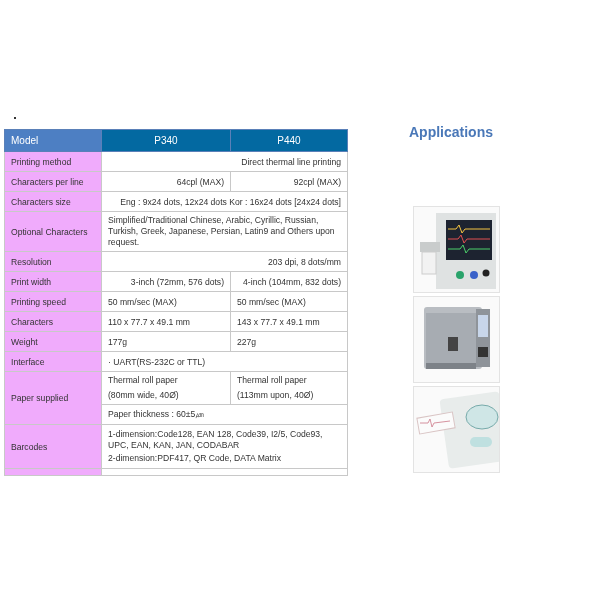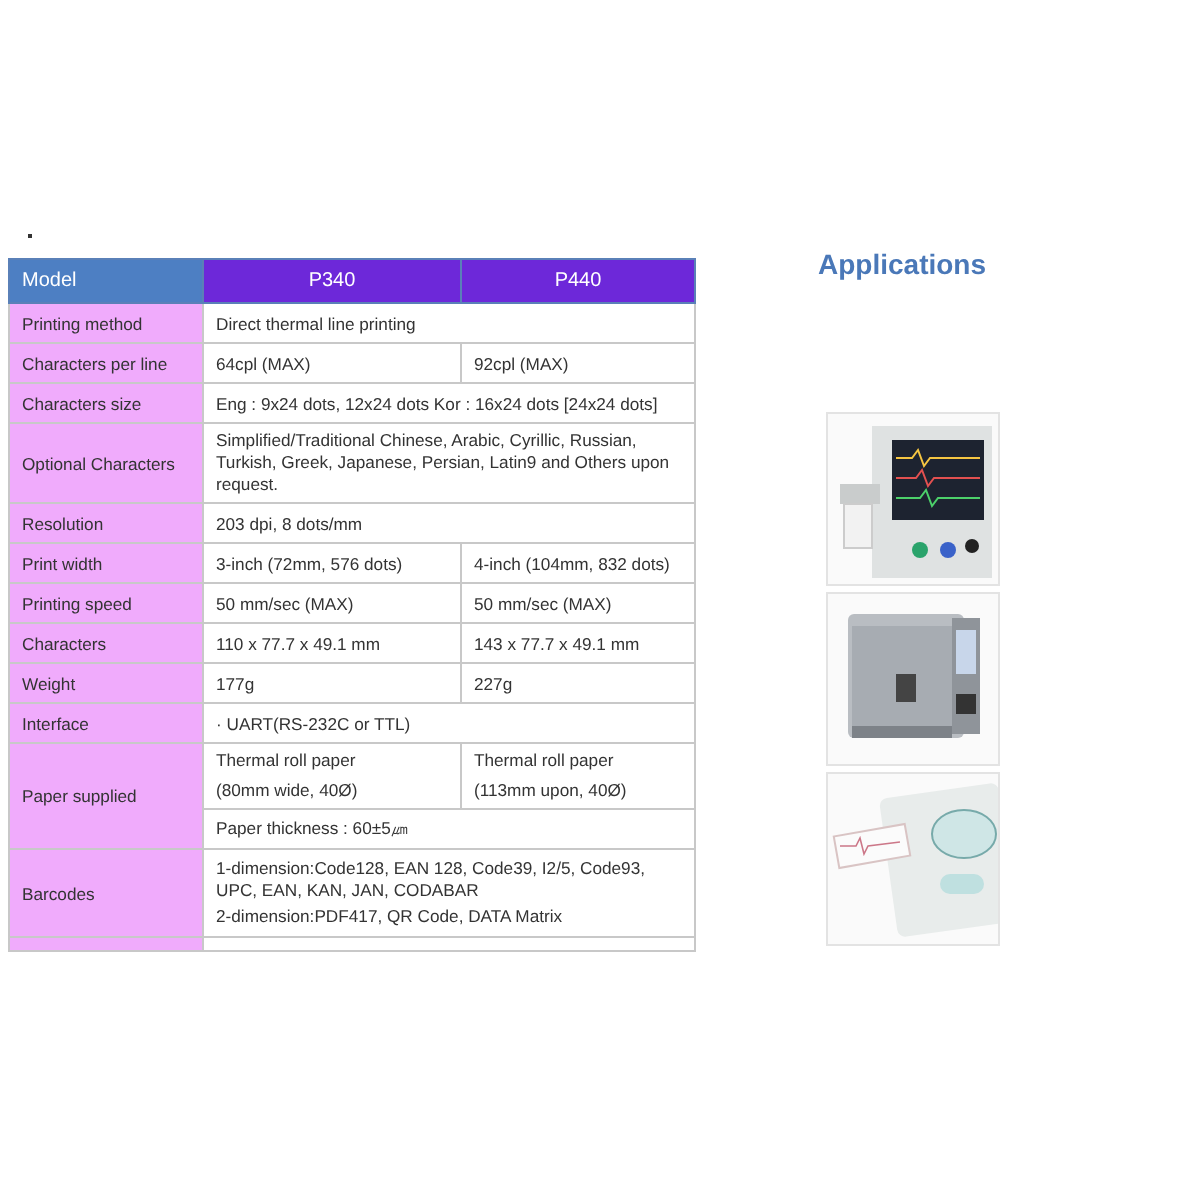--- a/index.html
+++ b/index.html
@@ -1,23 +1,23 @@
 <!DOCTYPE html>
 <html><head>
 <meta charset="utf-8">
 <style>
   html, body { margin:0; padding:0; background:#ffffff; }
   body { width:600px; height:600px; position:relative; overflow:hidden; font-family:"Liberation Sans", sans-serif; color:#333; }
   .dot { position:absolute; left:14px; top:117px; width:2px; height:2px; background:#333; }
   table.spec { position:absolute; left:4px; top:129px; width:344px; border-collapse:collapse; font-size:8.6px; }
   table.spec td { border:1px solid #c8c8c8; padding:0 6px; vertical-align:middle; }
-  table.spec tr.hdr td { background:#6d28d9; color:#fff; font-size:10px; height:21px; text-align:center; border-color:#5a80b8; }
+  table.spec tr.hdr td { background:#0369a1; color:#fff; font-size:10px; height:21px; text-align:center; border-color:#5a80b8; }
   table.spec tr.hdr td.lbl { background:#4d7fc3; text-align:left; }
   td.lbl { background:#f0abfc; width:84px; color:#333; }
-  td.c { text-align:left; }
+  td.c { text-align:right; }
   .r20 td { height:19px; }
   .tail td { height:6px; border-bottom:none; }
   .apps { position:absolute; left:409px; top:124px; width:190px; }
   .apps h2 { margin:0; font-size:14px; font-weight:bold; color:#4a78b8; }
   .apps p { margin:2px 0 0 0; font-size:9.6px; line-height:12.5px; color:#444; }
   .thumb { position:absolute; left:413px; width:85px; height:85px; border:1px solid #e3e3e3; background:#fafafa; overflow:hidden; }
 </style>
 </head>
 <body>
 

